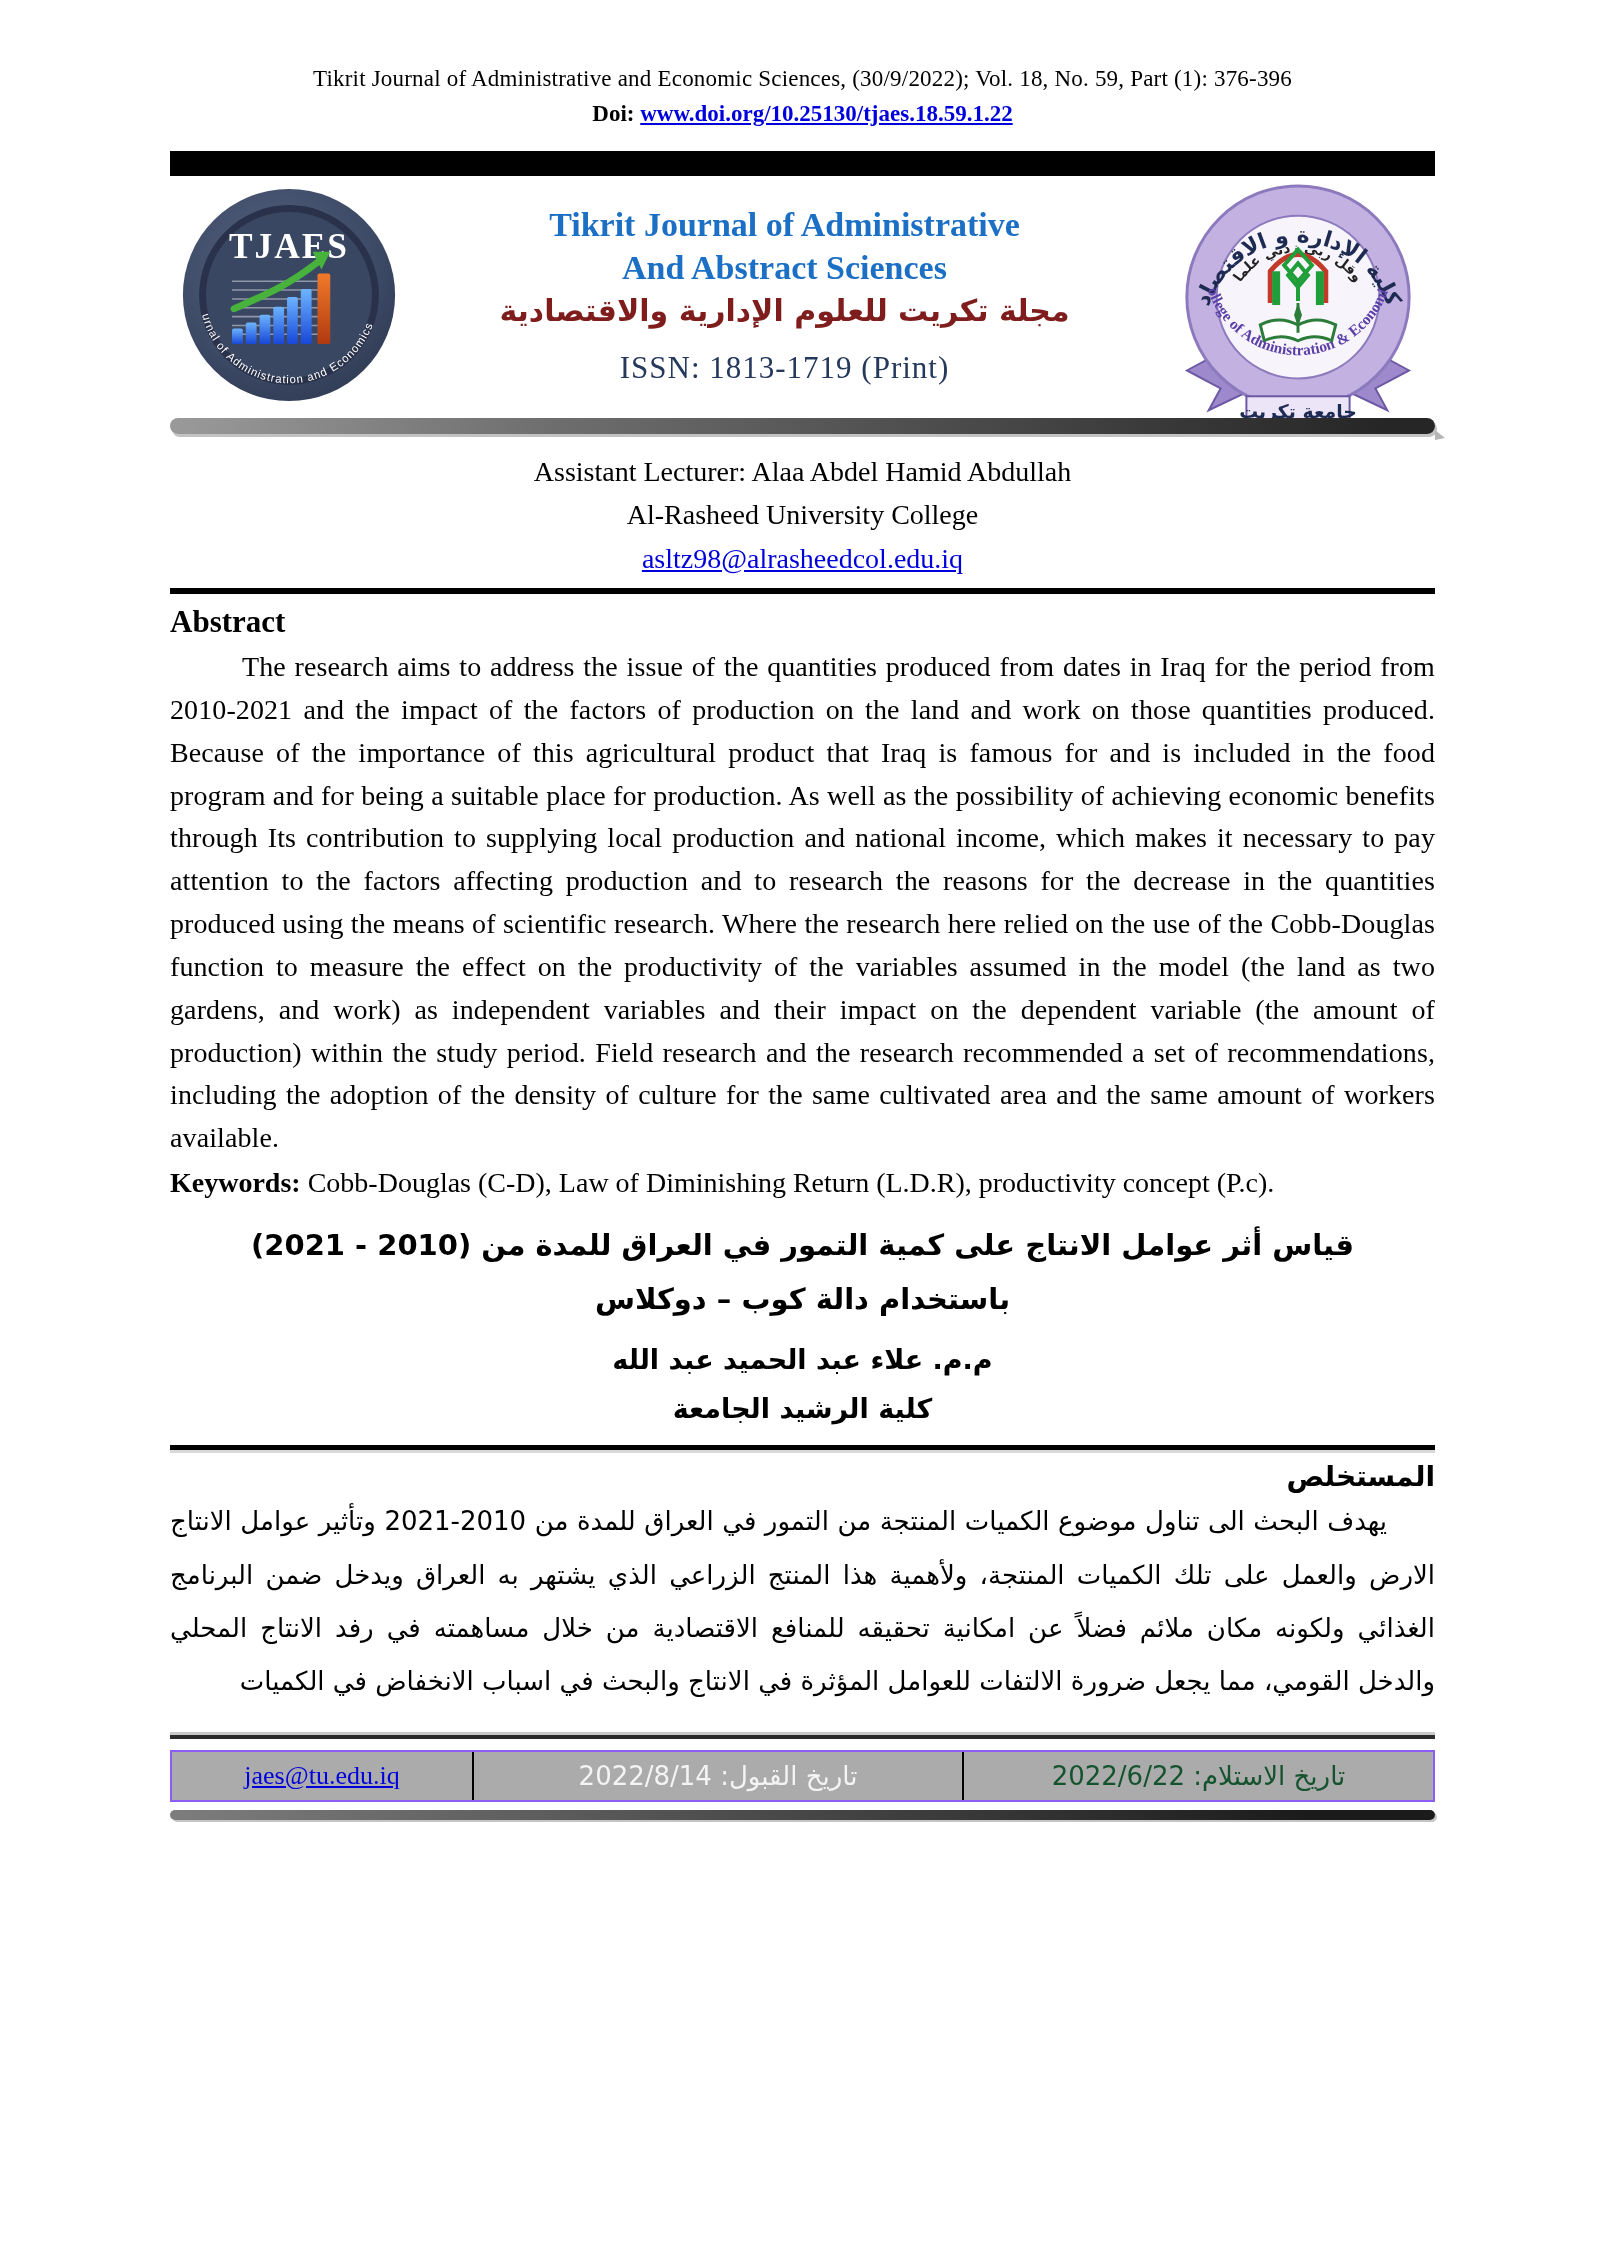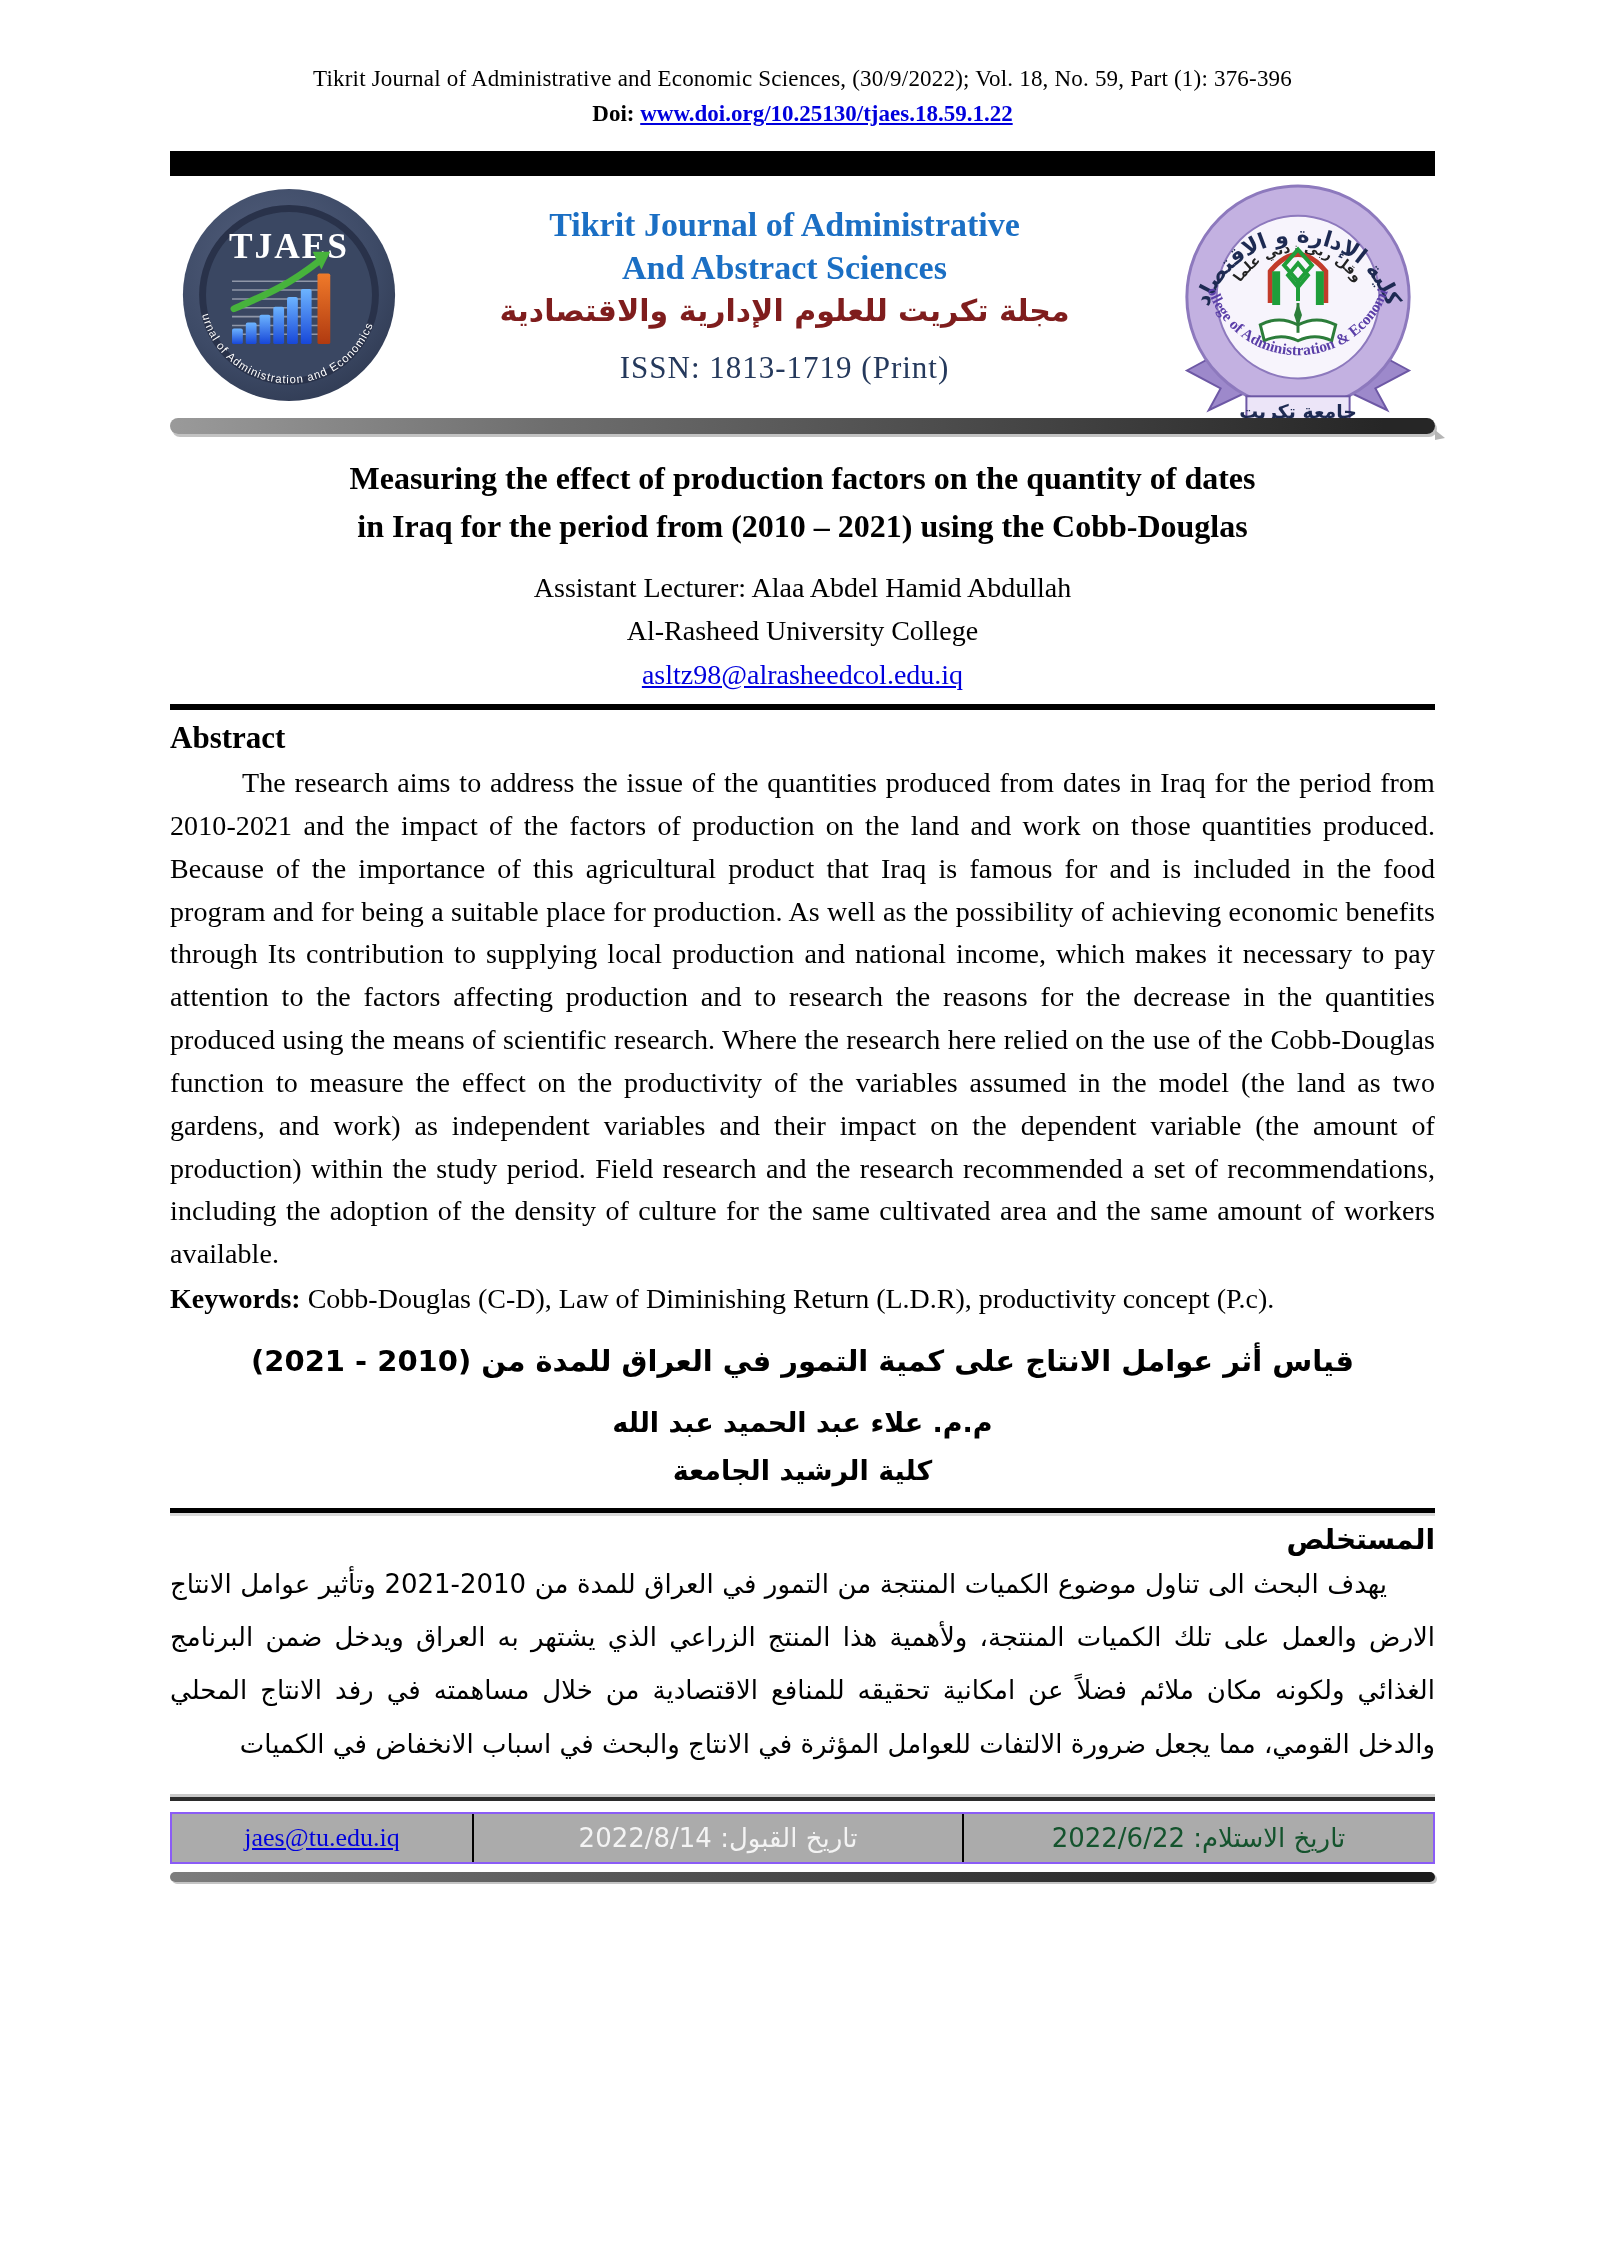--- a/index.html
+++ b/index.html
@@ -178,39 +178,36 @@
         </text>
 
         <rect x="78" y="222" width="104" height="30" fill="#ece5f8" stroke="#6d58a5" stroke-width="2"></rect>
         <text x="130" y="244" text-anchor="middle" font-size="19" font-weight="bold" fill="#1d2a52" font-family="DejaVu Sans, sans-serif">جامعة تكريت</text>
       </svg>
     </div>
   </div>
 
   <div class="gradbar"></div>
 
-  <div class="atitle">
-    <div>Measuring the effect of production factors on the quantity of dates</div>
-    <div>in Iraq for the period from (2010 – 2021) using the Cobb-Douglas</div>
-  </div>
 
   <div class="abyline">
     <div>Assistant Lecturer: Alaa Abdel Hamid Abdullah</div>
     <div>Al-Rasheed University College</div>
     <div><a href="#">asltz98@alrasheedcol.edu.iq</a></div>
   </div>
 
   <div class="thickrule"></div>
 
   <div class="absheading">Abstract</div>
   <div class="abstract">The research aims to address the issue of the quantities produced from dates in Iraq for the period from 2010-2021 and the impact of the factors of production on the land and work on those quantities produced. Because of the importance of this agricultural product that Iraq is famous for and is included in the food program and for being a suitable place for production. As well as the possibility of achieving economic benefits through Its contribution to supplying local production and national income, which makes it necessary to pay attention to the factors affecting production and to research the reasons for the decrease in the quantities produced using the means of scientific research. Where the research here relied on the use of the Cobb-Douglas function to measure the effect on the productivity of the variables assumed in the model (the land as two gardens, and work) as independent variables and their impact on the dependent variable (the amount of production) within the study period. Field research and the research recommended a set of recommendations, including the adoption of the density of culture for the same cultivated area and the same amount of workers available.</div>
   <div class="keywords"><b>Keywords:</b><span> Cobb-Douglas (C-D), Law of Diminishing Return (L.D.R), productivity concept (P.c).</span></div>
 
   <div class="ar ar-title">
     <div>قياس أثر عوامل الانتاج على كمية التمور في العراق للمدة من (2010 - 2021)</div>
+    <div>باستخدام دالة كوب – دوكلاس</div>
   </div>
   <div class="ar ar-byline">
     <div>م.م. علاء عبد الحميد عبد الله</div>
     <div>كلية الرشيد الجامعة</div>
   </div>
 
   <div class="rule2"></div>
 
   <div class="ar ar-absheading">المستخلص</div>
   <div class="ar ar-abstract">يهدف البحث الى تناول موضوع الكميات المنتجة من التمور في العراق للمدة من 2010-2021 وتأثير عوامل الانتاج الارض والعمل على تلك الكميات المنتجة، ولأهمية هذا المنتج الزراعي الذي يشتهر به العراق ويدخل ضمن البرنامج الغذائي ولكونه مكان ملائم فضلاً عن امكانية تحقيقه للمنافع الاقتصادية من خلال مساهمته في رفد الانتاج المحلي والدخل القومي، مما يجعل ضرورة الالتفات للعوامل المؤثرة في الانتاج والبحث في اسباب الانخفاض في الكميات</div>

